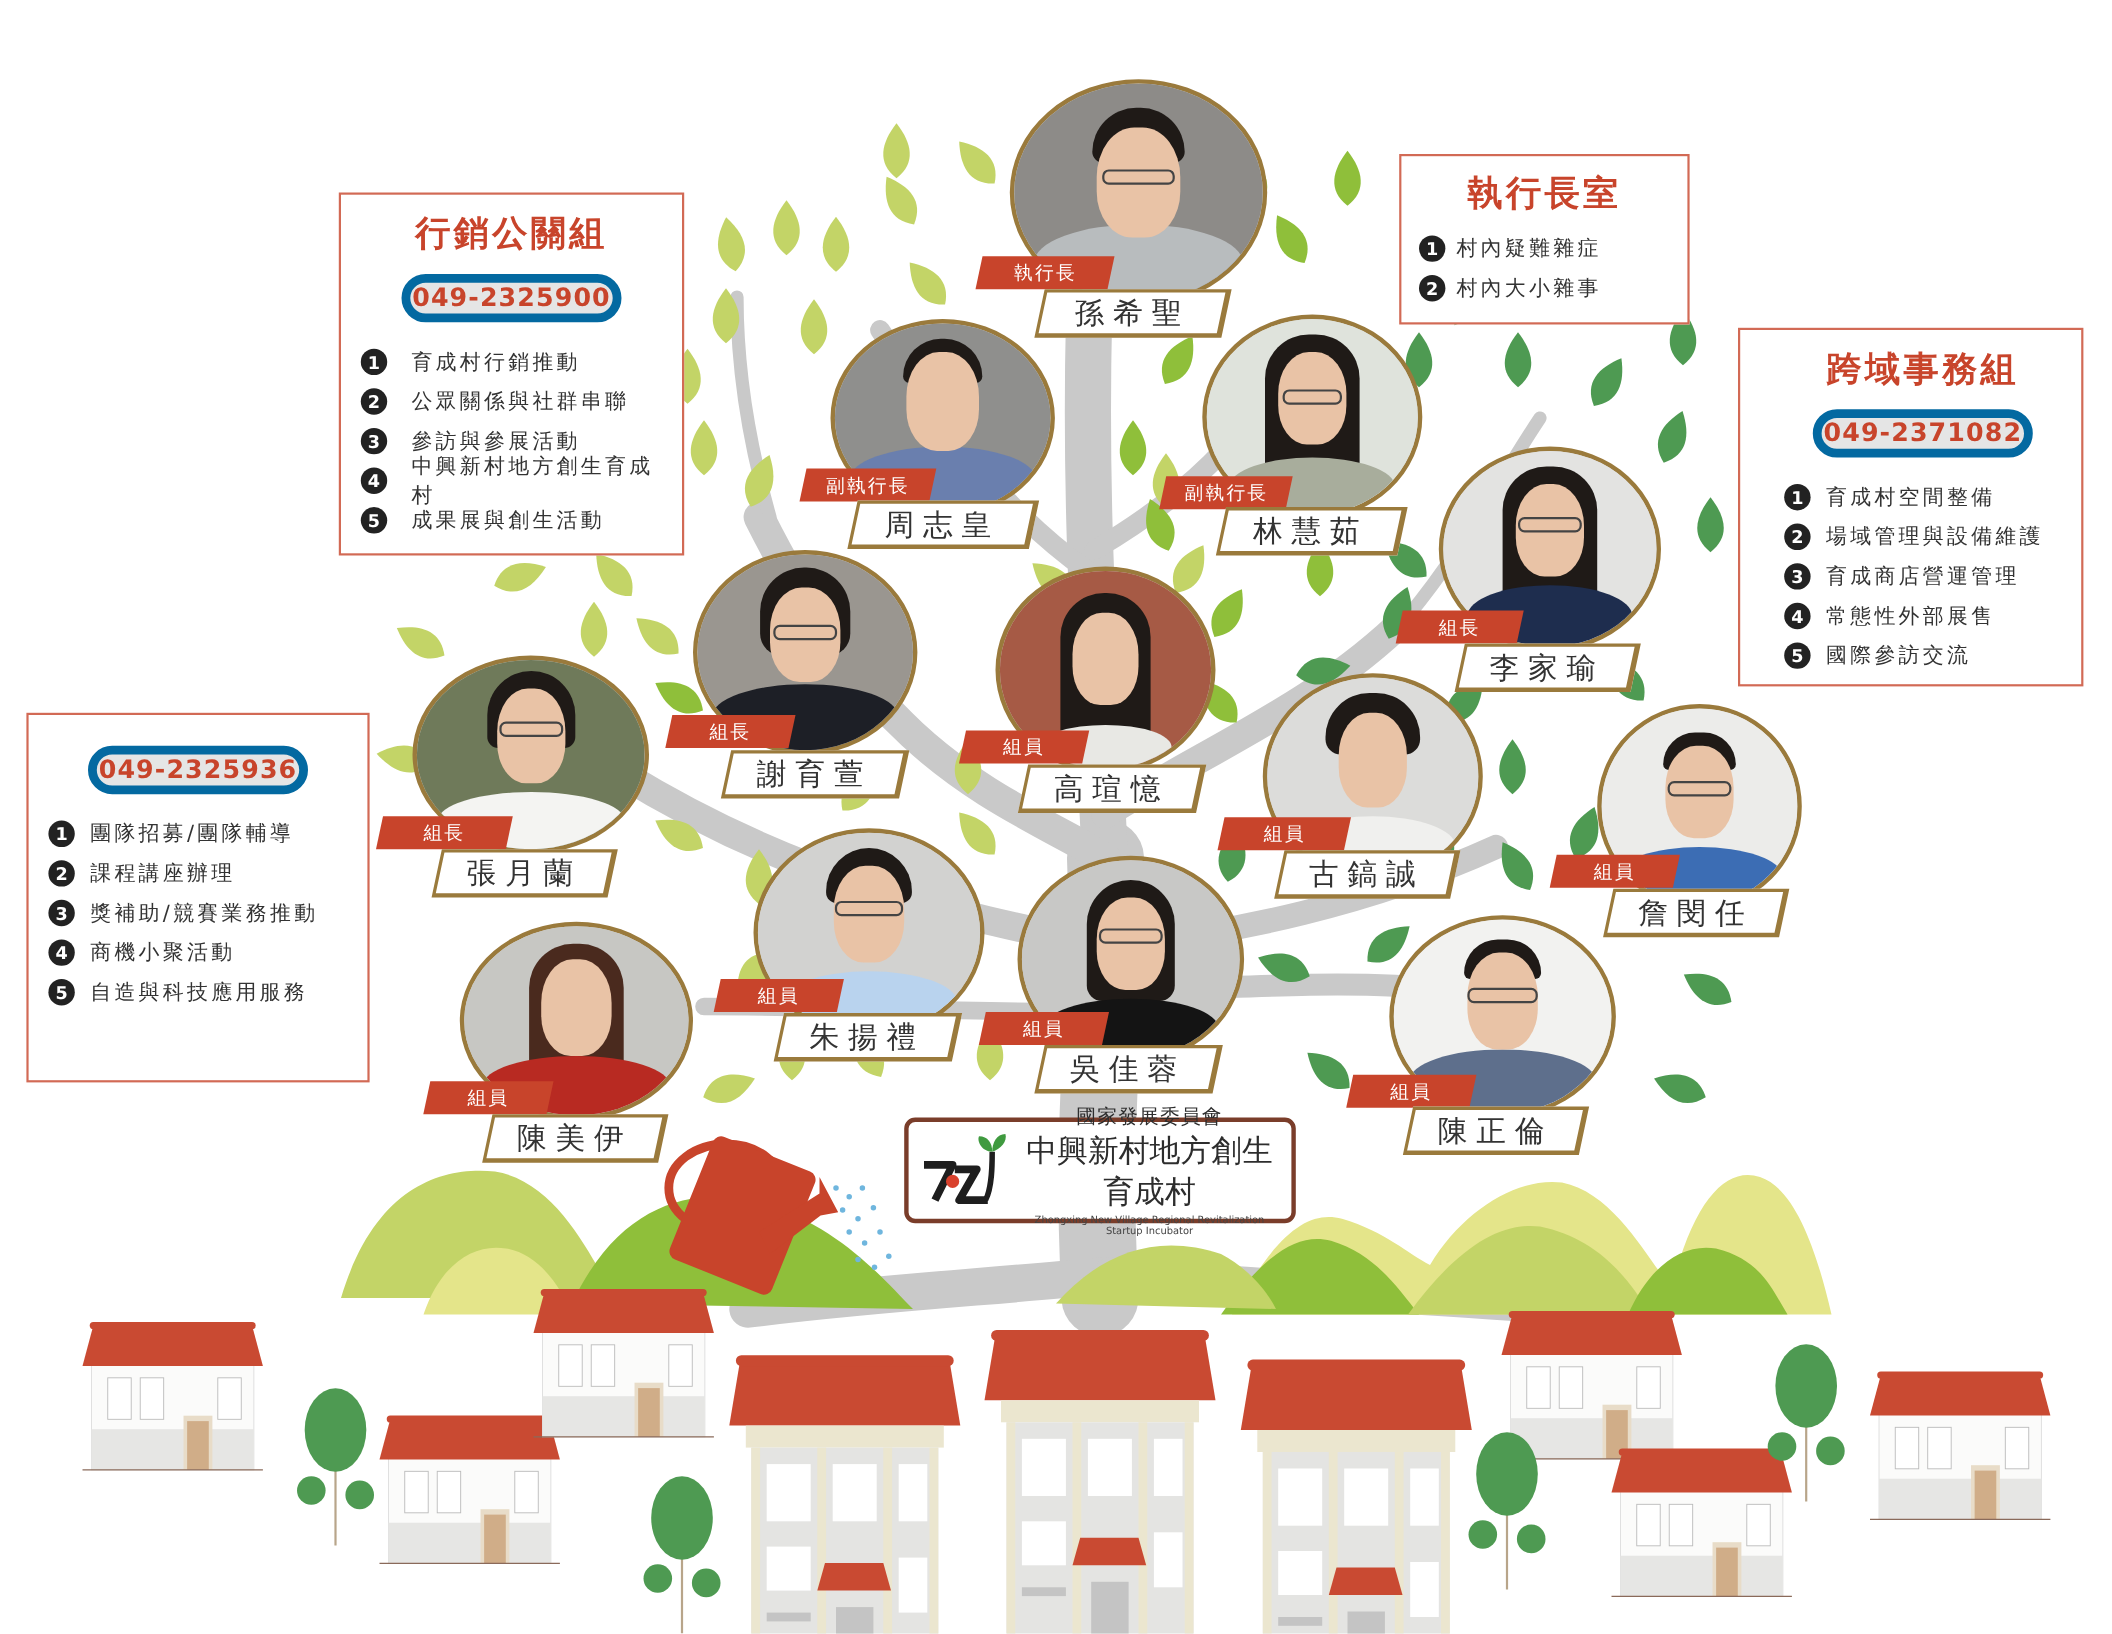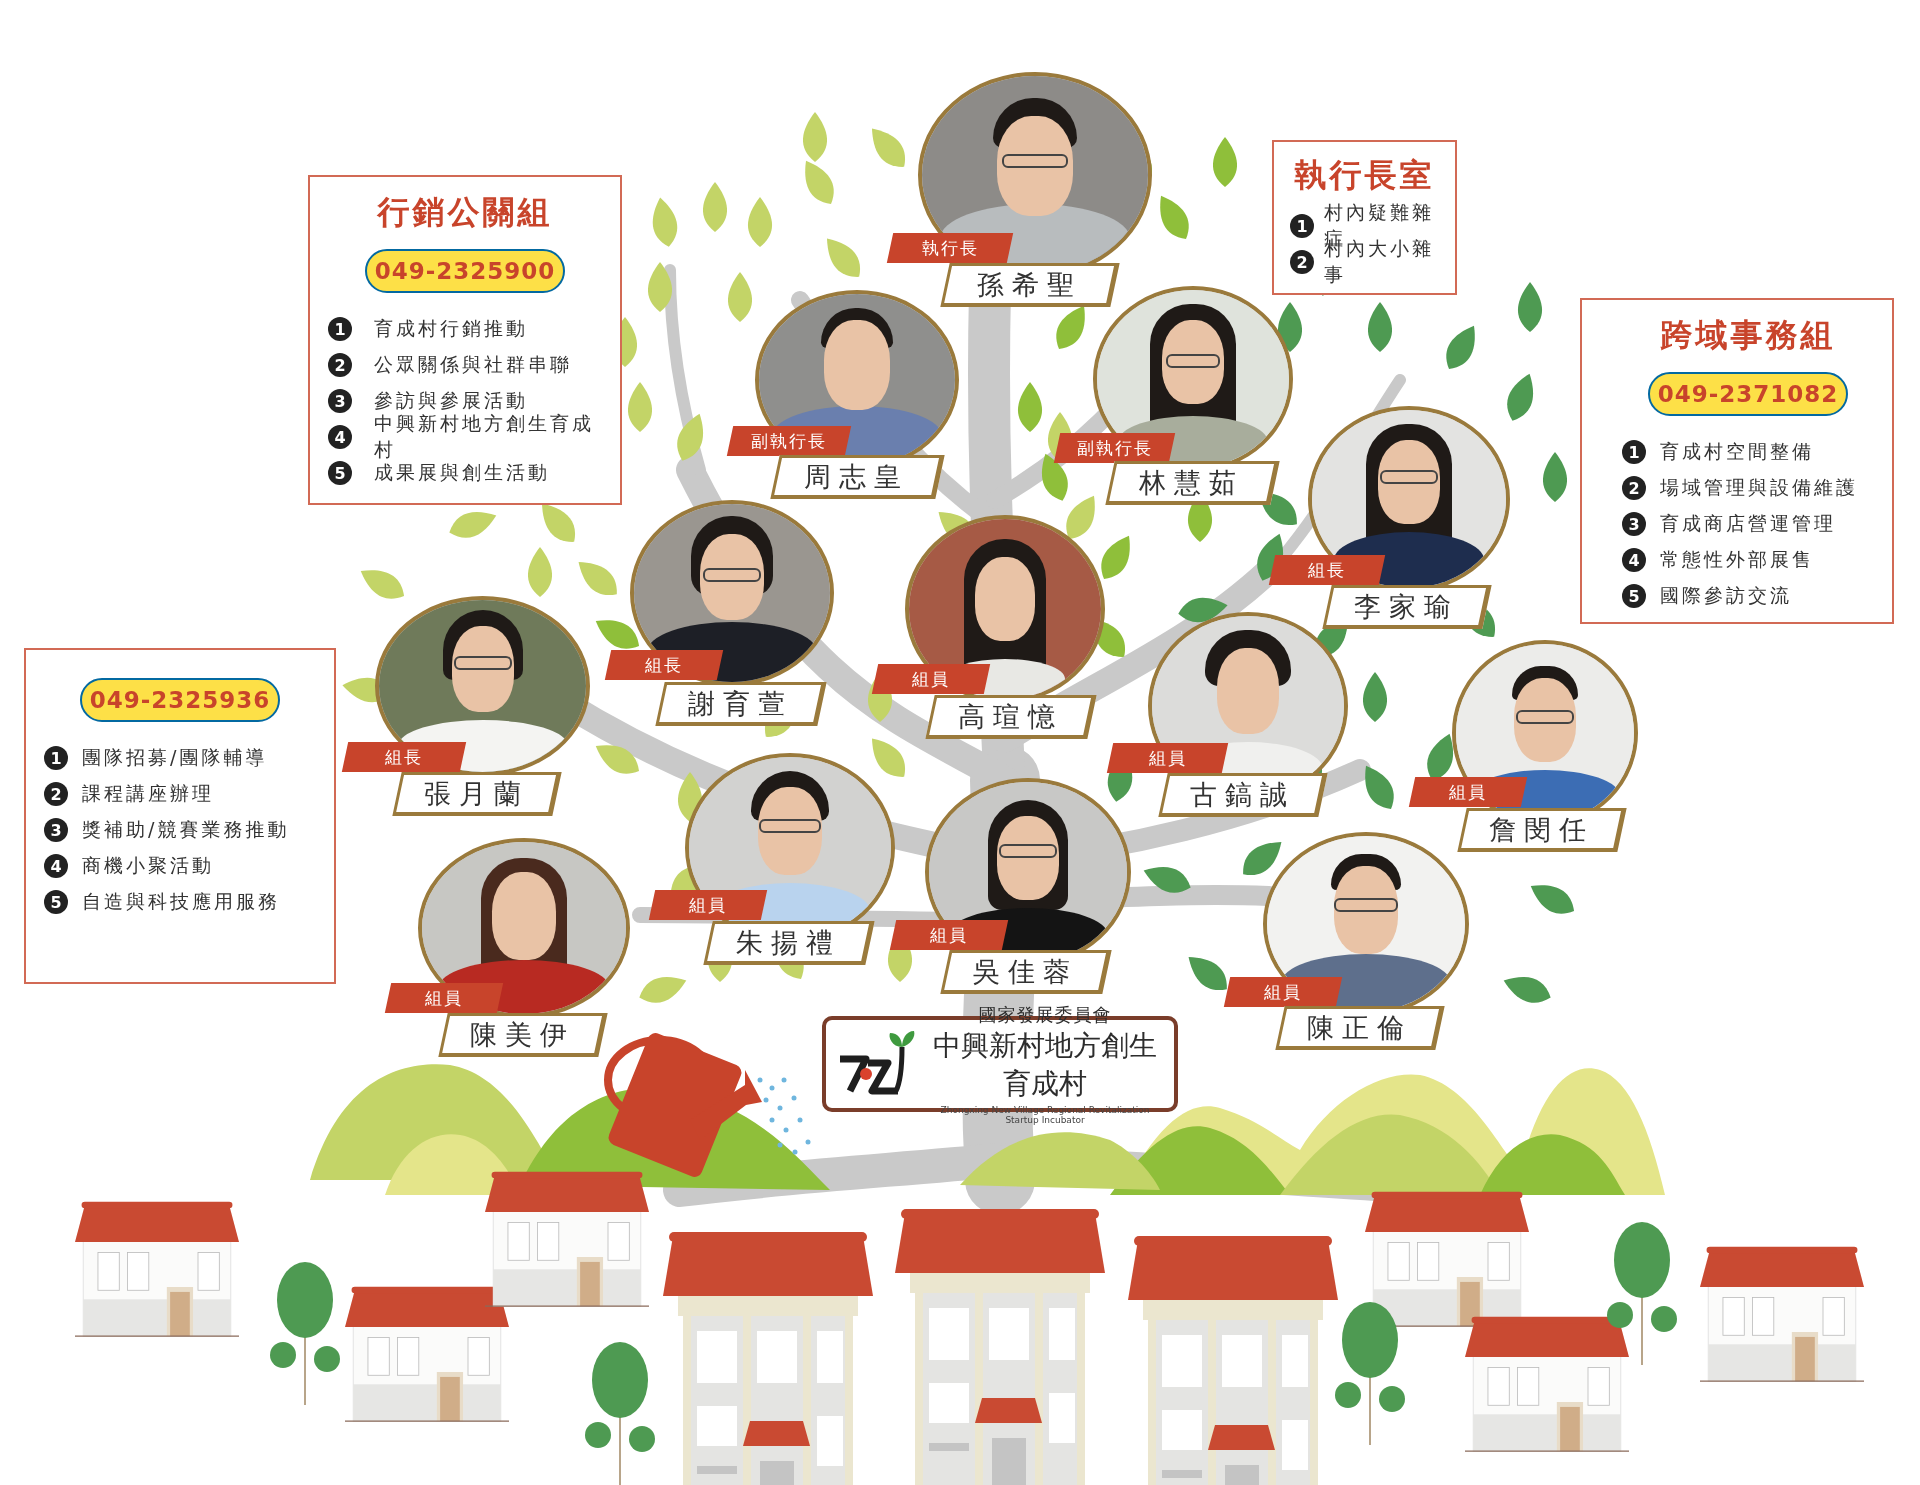--- a/index.html
+++ b/index.html
@@ -12,21 +12,21 @@
   .info-box {
     position: absolute; background: #fff; border: 2px solid #d26a55;
     padding: 14px 18px;
   }
   .info-box .title {
     color: #c8442b; font-weight: bold; text-align: center;
     font-size: 32px; letter-spacing: 3px;
   }
   .info-box .phone {
     margin: 14px auto 18px; width: 200px; height: 44px; border-radius: 22px;
-    background: #fde047; border: 2px solid #0369a1;
+    background: #e5e5e5; border: 8px solid #0369a1;
     color: #c8442b; font-weight: bold; font-size: 23px;
     display: flex; align-items: center; justify-content: center; letter-spacing: 1px;
   }
   .info-box ul { list-style: none; }
   .info-box li {
     display: flex; align-items: center; height: 36px;
     font-size: 19px; color: #333; letter-spacing: 3px;
   }
   .info-box .num {
     width: 24px; height: 24px; border-radius: 50%; background: #222; color: #fff;
@@ -297,21 +297,21 @@
           <span class="num">4</span>
           <span>中興新村地方創生育成村</span>
         </li>
       <li>
           <span class="num">5</span>
           <span>成果展與創生活動</span>
         </li>
     </ul>
   </div>
 
-  <div class="info-box" style="left:1272px; top:140px; width:185px; height:155px; padding:12px 16px;">
+  <div class="info-box" style="left:1272px; top:140px; width:264px; height:155px; padding:12px 16px;">
     <div class="title" style="margin-bottom:10px;">執行長室</div>
     <ul>
       <li>
           <span class="num" style="margin-right:10px;">1</span>
           <span>村內疑難雜症</span>
         </li>
       <li>
           <span class="num" style="margin-right:10px;">2</span>
           <span>村內大小雜事</span>
         </li>

